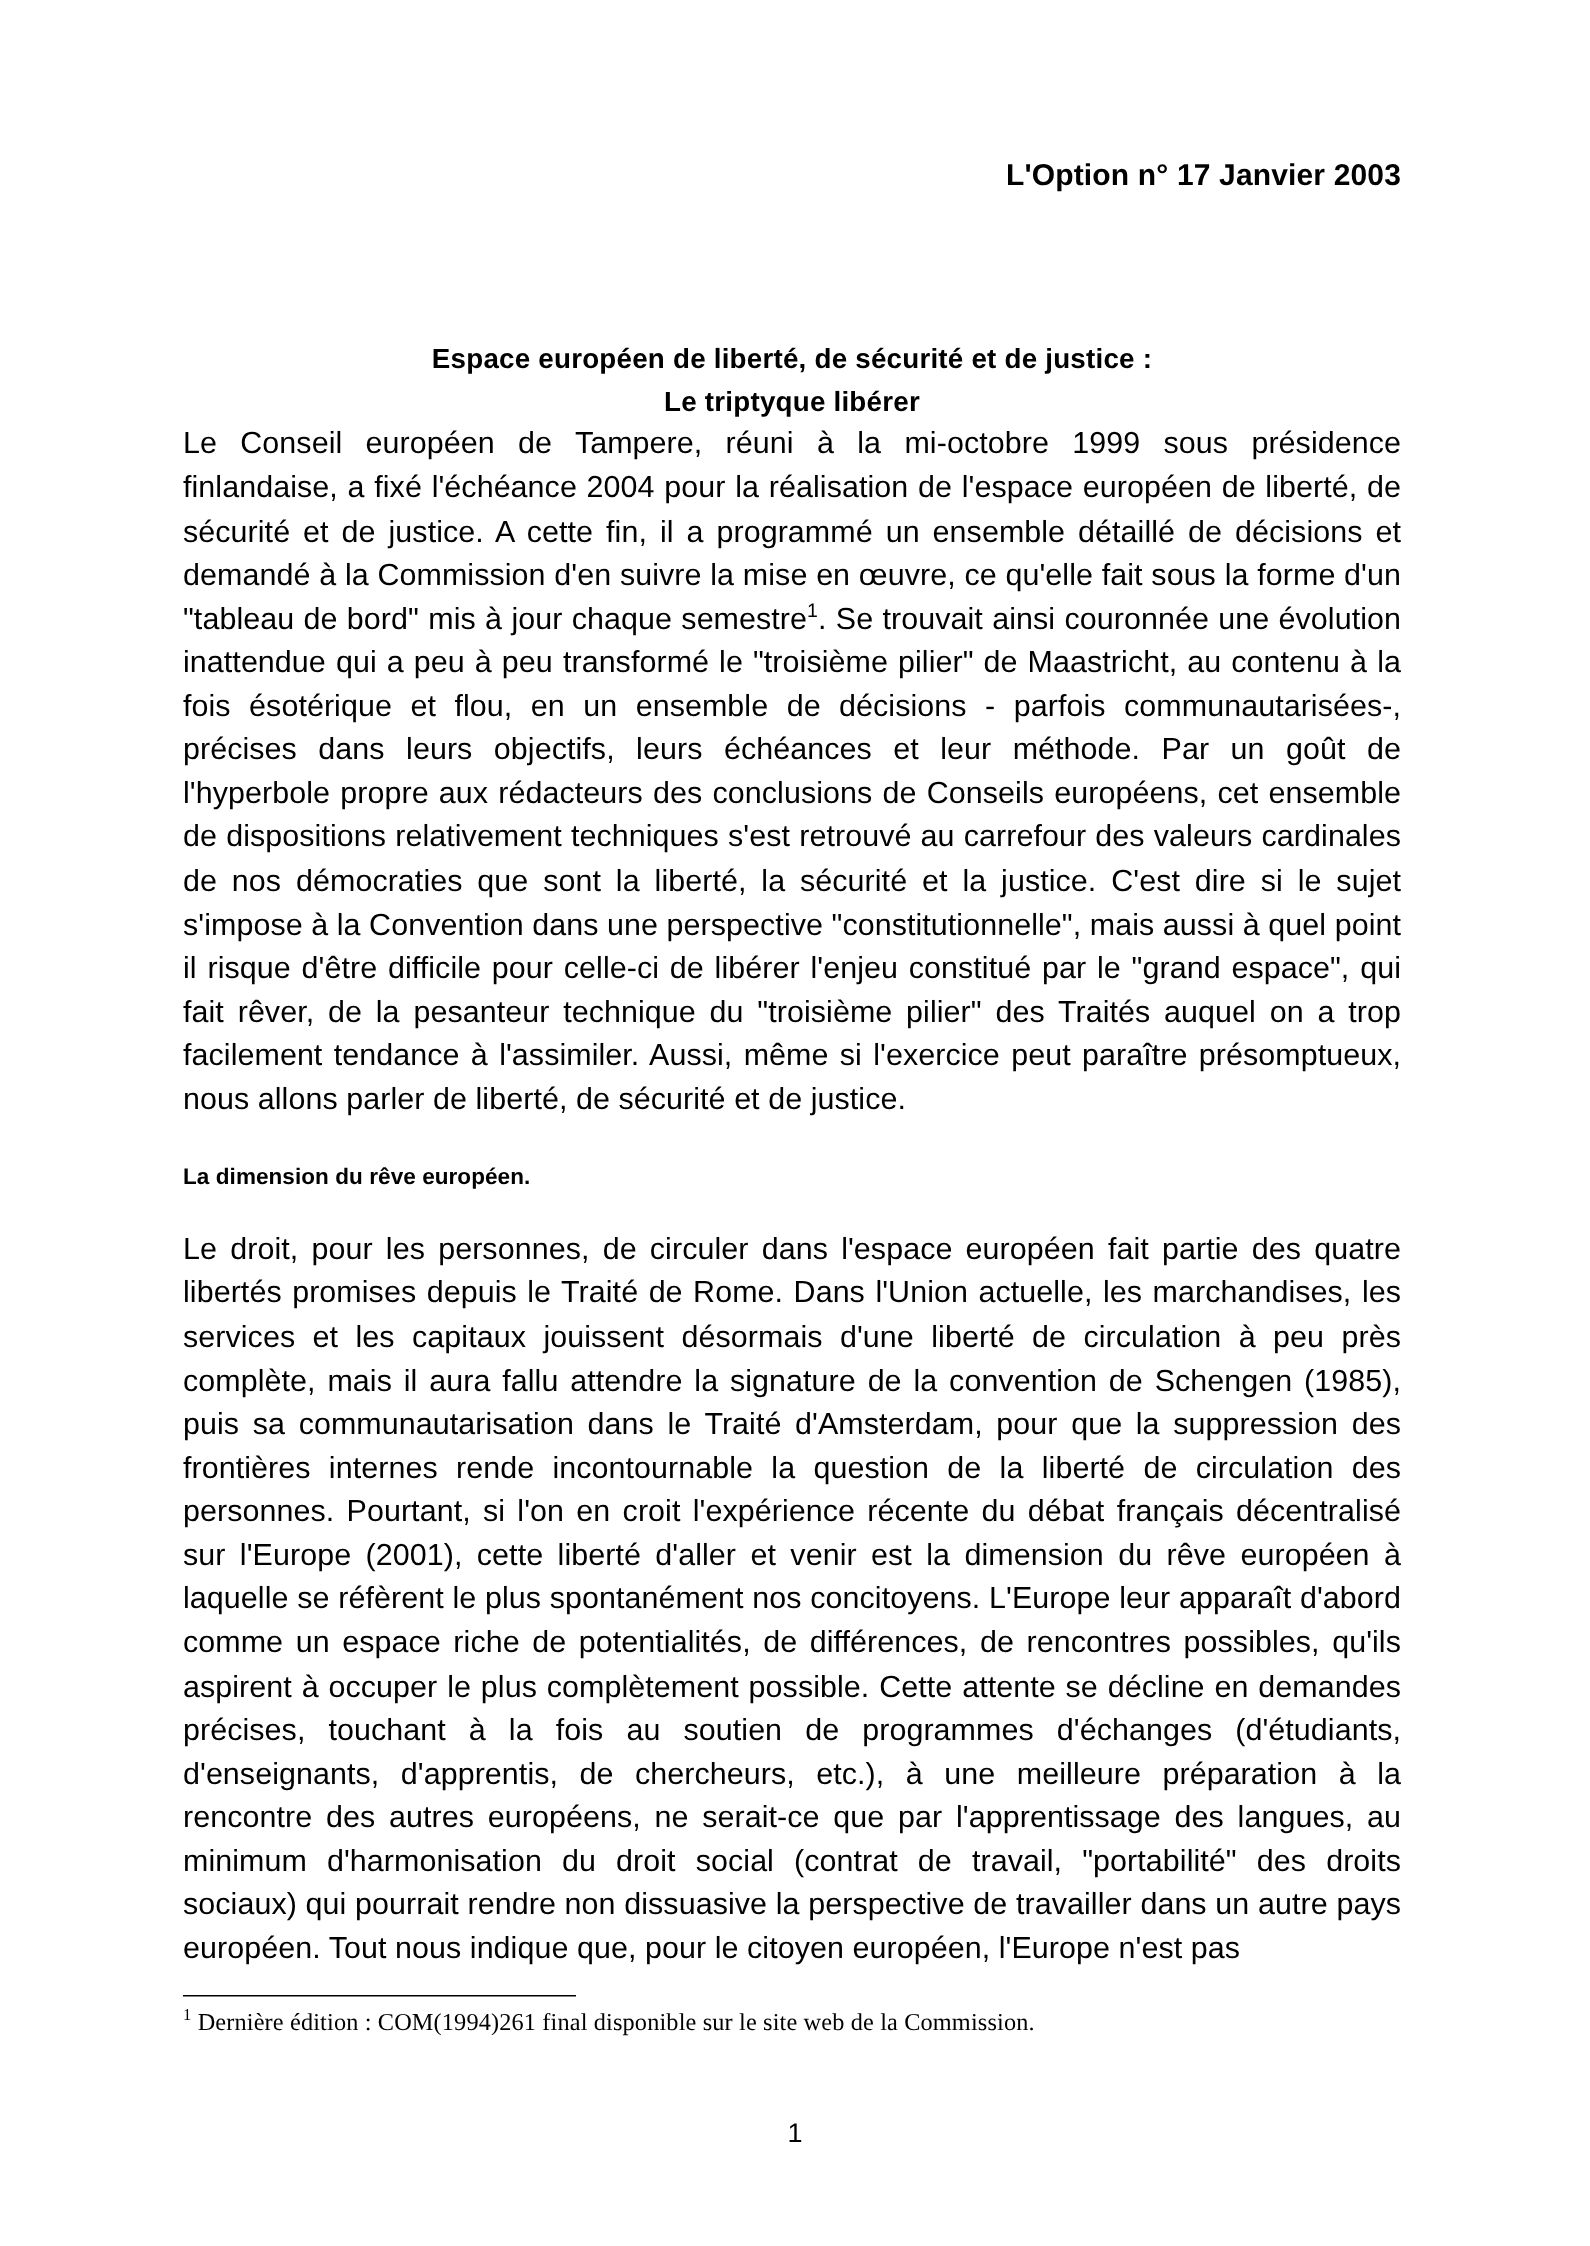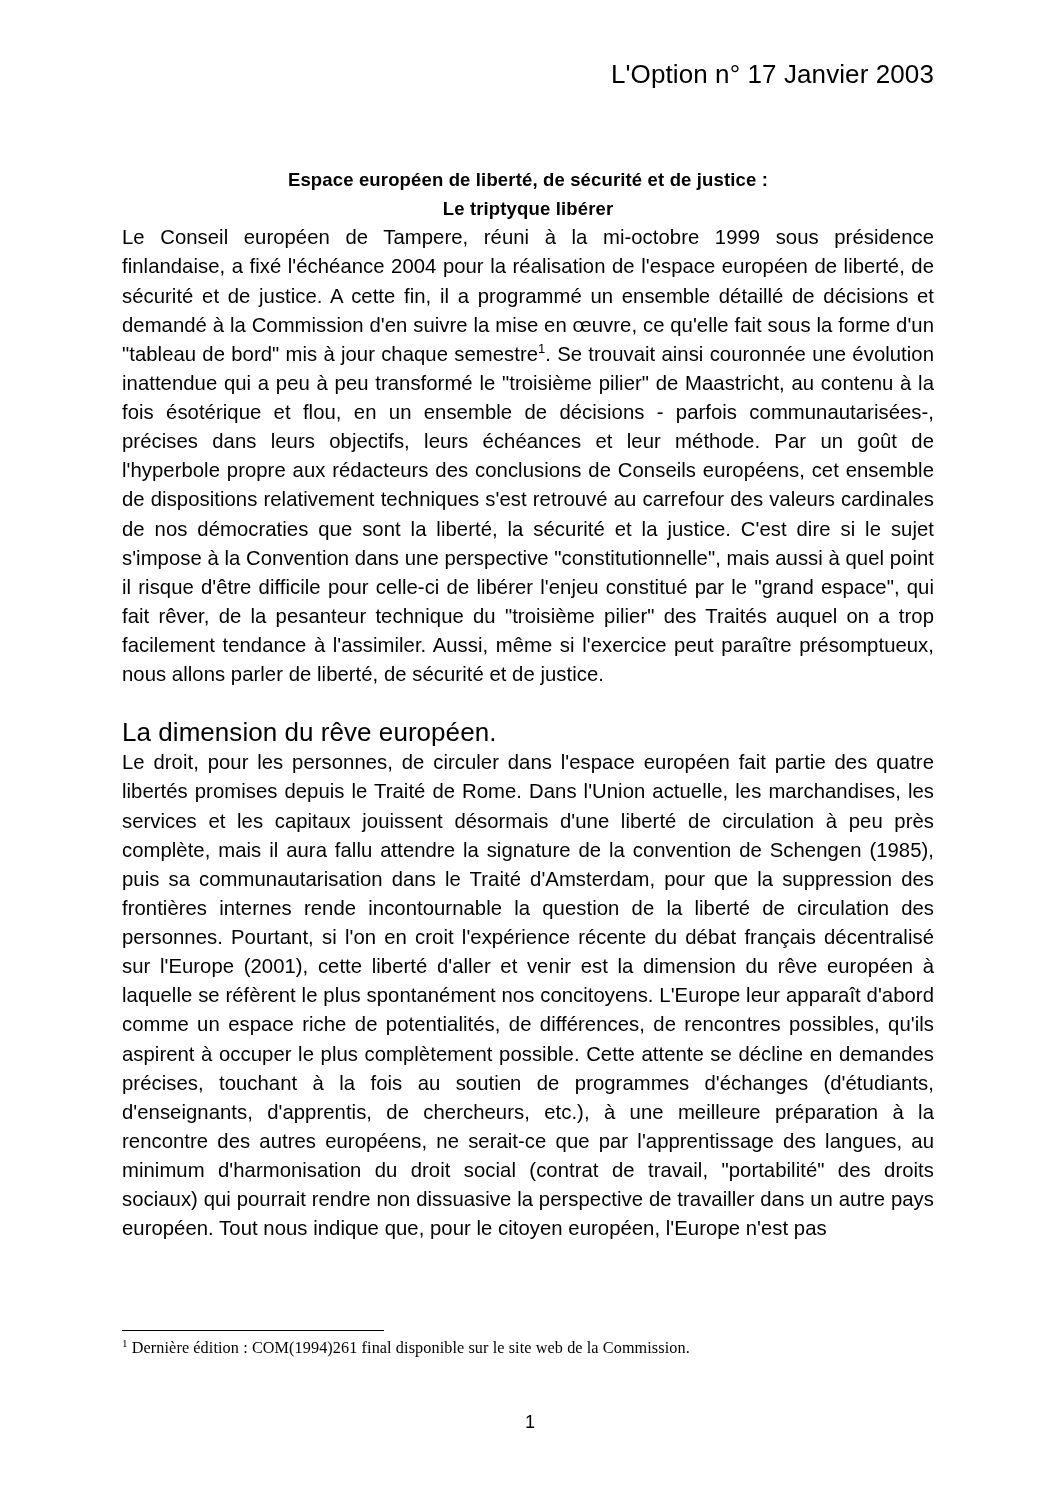--- a/index.html
+++ b/index.html
@@ -22,53 +22,55 @@
     overflow: hidden;
   }
   .content {
     position: absolute;
     left: 122px;
     top: 0;
     width: 812px;
   }
   .doc-header {
     text-align: right;
-    font-size: 26px;
+    font-size: 20px;
     letter-spacing: 0.1px;
-    margin-top: 59px;
+    margin-top: 106px;
+    font-weight: bold;
   }
   .title-block {
     text-align: center;
     font-weight: bold;
     font-size: 18.5px;
     line-height: 1.55;
-    margin-top: 76px;
+    margin-top: 96px;
   }
   .title-line {
     display: block;
     letter-spacing: 0.15px;
   }
   .body-par {
     font-size: 20.3px;
     line-height: 1.435;
     text-align: justify;
     text-justify: inter-word;
     margin: 0;
     letter-spacing: 0.05px;
   }
   .par-first {
   }
   .section-head {
-    font-size: 26px;
-    font-weight: normal;
+    font-size: 15px;
+    font-weight: bold;
     margin-top: 28px;
     margin-bottom: 0;
     letter-spacing: 0.05px;
   }
   .par-second {
+    margin-top: 26px;
   }
   sup.fn {
     font-size: 13px;
     vertical-align: super;
     line-height: 0;
   }
   .footnote-area {
     position: absolute;
     left: 122px;
     top: 1330px;

